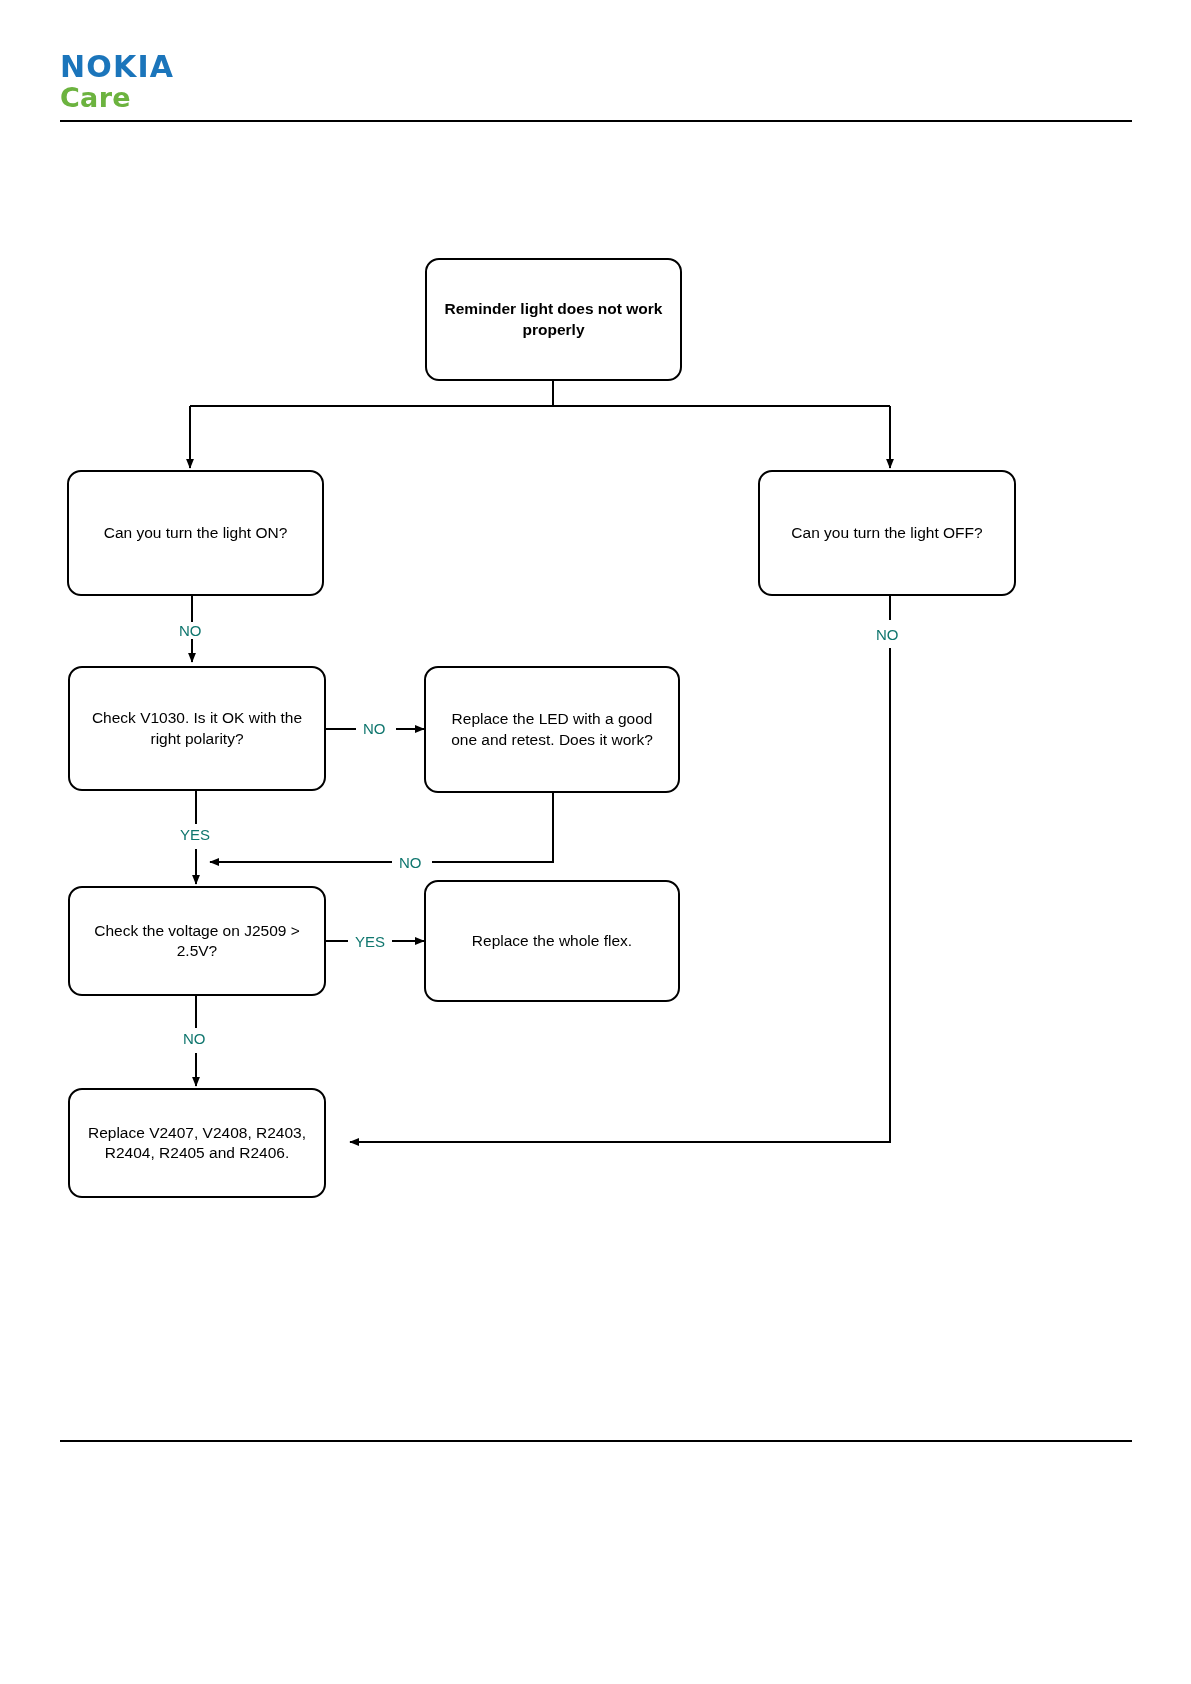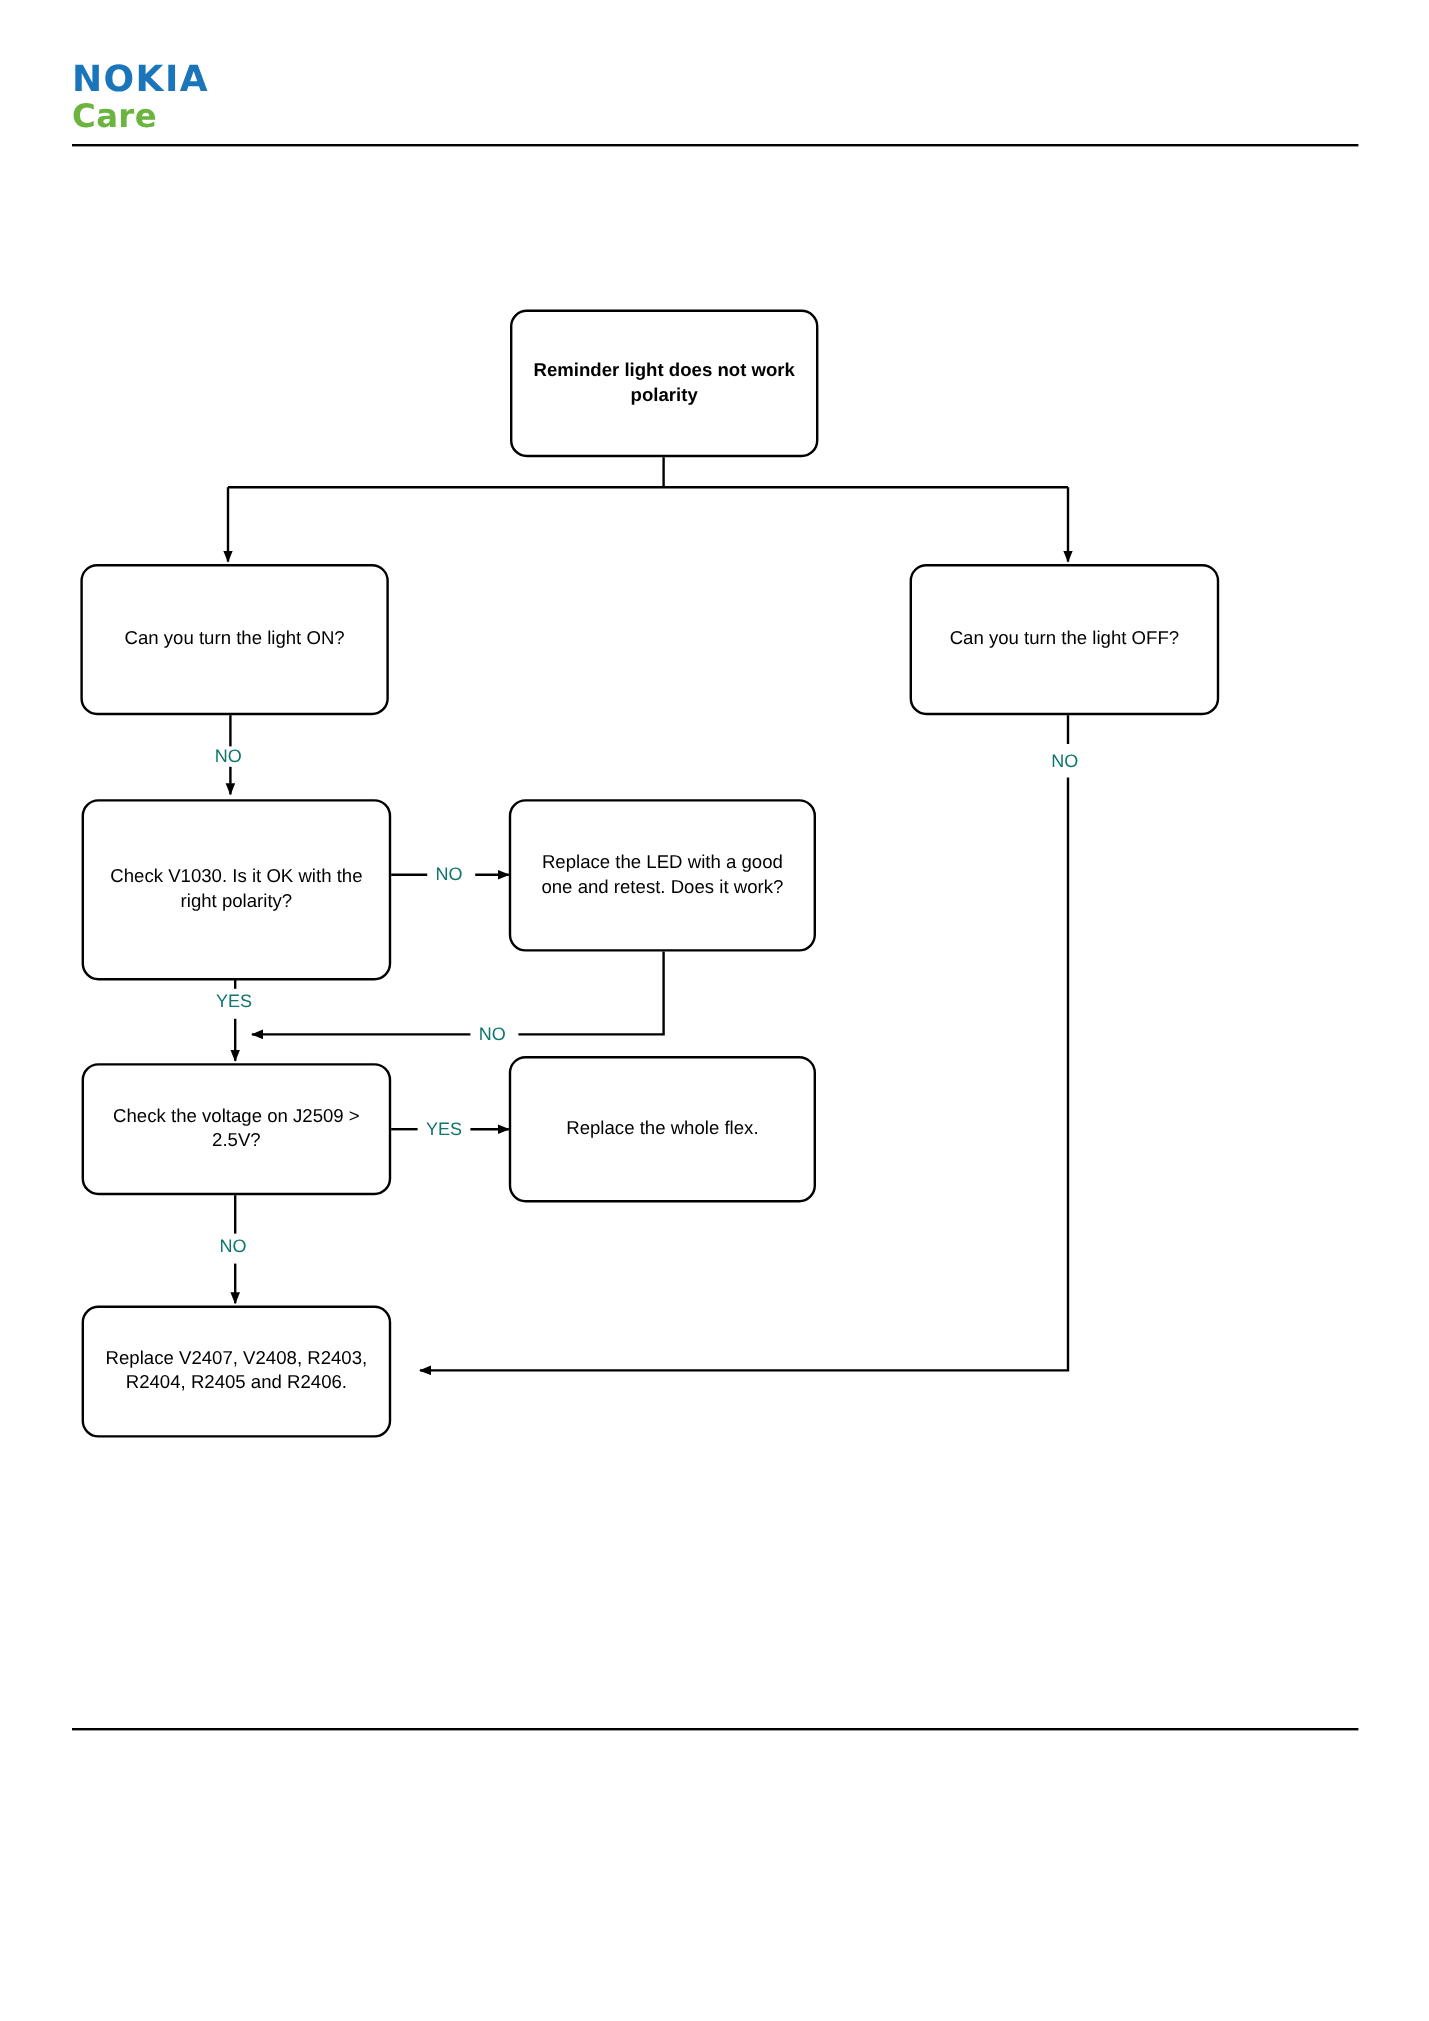--- a/index.html
+++ b/index.html
@@ -163,32 +163,32 @@
 
         <path d="M196,996 L196,1028"></path>
         <path d="M196,1053 L196,1086" marker-end="url(#arrow)"></path>
 
         <path d="M890,596 L890,620"></path>
         <path d="M890,648 L890,1142 L350,1142" marker-end="url(#arrow)"></path>
       </g>
     </svg>
 
     <div class="node bold" style="left:425px; top:258px; width:257px; height:123px;">
-      <span>Reminder light does not work polarity</span>
+      <span>Reminder light does not work properly</span>
     </div>
 
     <div class="node" style="left:67px; top:470px; width:257px; height:126px;">
       <span>Can you turn the light ON?</span>
     </div>
 
     <div class="node" style="left:758px; top:470px; width:258px; height:126px;">
       <span>Can you turn the light OFF?</span>
     </div>
 
-    <div class="node" style="left:68px; top:666px; width:258px; height:151px;">
+    <div class="node" style="left:68px; top:666px; width:258px; height:125px;">
       <span>Check V1030. Is it OK with the right polarity?</span>
     </div>
 
     <div class="node" style="left:424px; top:666px; width:256px; height:127px;justify-content:center;">
       <span>Replace the LED with a good one and retest. Does it work?</span>
     </div>
 
     <div class="node" style="left:68px; top:886px; width:258px; height:110px;">
       <span>Check the voltage on J2509 &gt; 2.5V?</span>
     </div>

